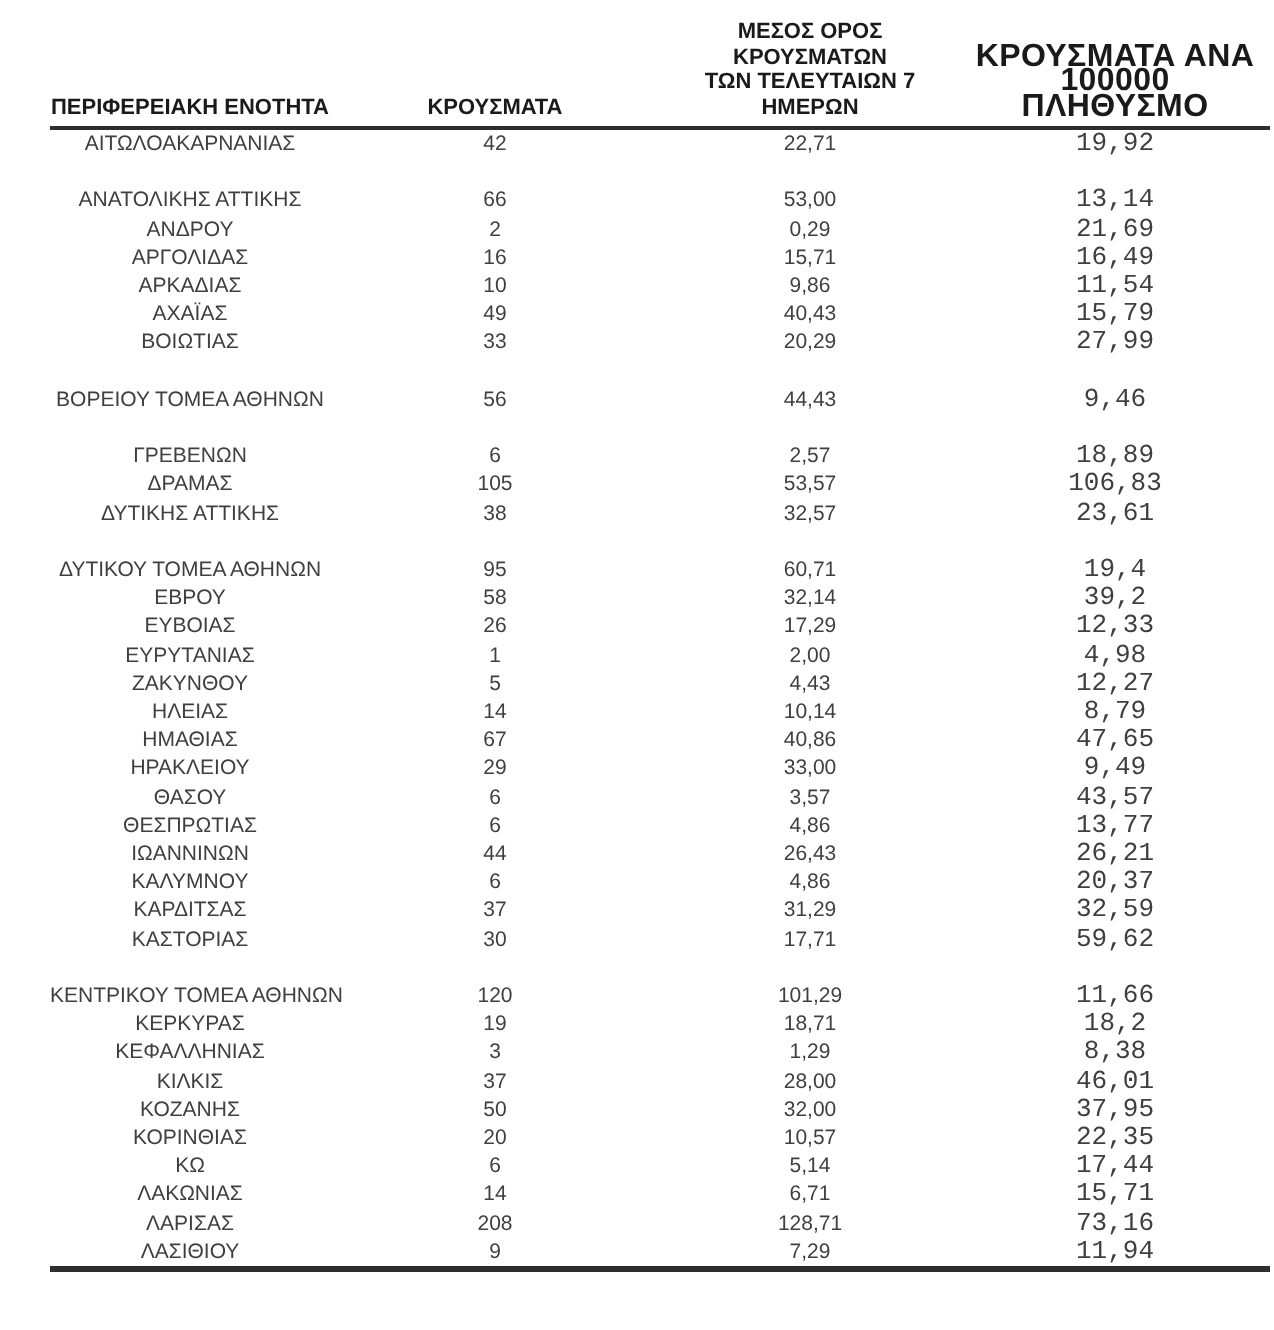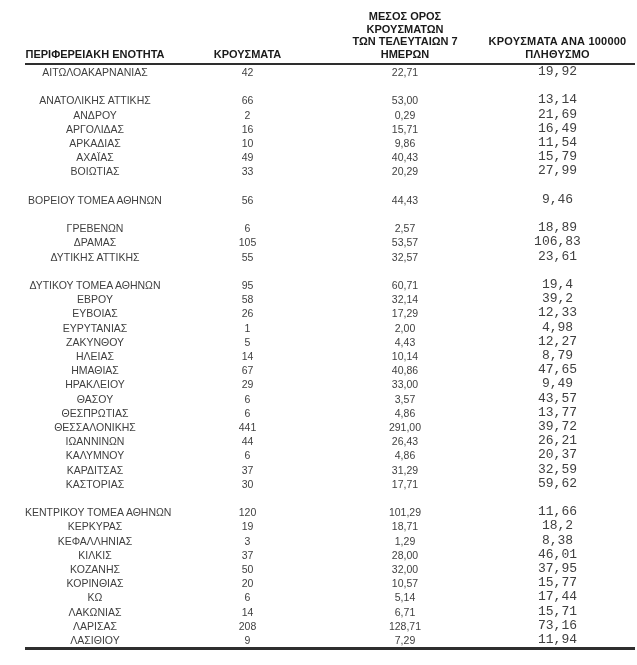--- a/index.html
+++ b/index.html
@@ -38,21 +38,21 @@
     font-weight: bold;
     color: #1a1a1a;
     text-align: center;
     vertical-align: bottom;
     padding: 0 0 3px 0;
     white-space: pre-line;
     border-bottom: 2.5px solid #2e2e2e;
   }
   thead th.hdr-per100k {
     font-weight: 800;
-    font-size: 11px;
+    font-size: 16px;
     letter-spacing: 0.2px;
   }
   tbody td {
     font-size: 10.5px;
     height: 14.2px;
     line-height: 14.2px;
     padding: 0;
     text-align: center;
     white-space: nowrap;
     overflow: visible;
@@ -151,21 +151,21 @@
           <td>18,89</td>
         </tr>
         <tr>
           <td>ΔΡΑΜΑΣ</td>
           <td>105</td>
           <td>53,57</td>
           <td>106,83</td>
         </tr>
         <tr>
           <td>ΔΥΤΙΚΗΣ ΑΤΤΙΚΗΣ</td>
-          <td>55</td>
+          <td>38</td>
           <td>32,57</td>
           <td>23,61</td>
         </tr>
         <tr class="spacer-row">
           <td colspan="4"></td>
         </tr>
         <tr>
           <td>ΔΥΤΙΚΟΥ ΤΟΜΕΑ ΑΘΗΝΩΝ</td>
           <td>95</td>
           <td>60,71</td>
@@ -219,26 +219,20 @@
           <td>3,57</td>
           <td>43,57</td>
         </tr>
         <tr>
           <td>ΘΕΣΠΡΩΤΙΑΣ</td>
           <td>6</td>
           <td>4,86</td>
           <td>13,77</td>
         </tr>
         <tr>
-          <td>ΘΕΣΣΑΛΟΝΙΚΗΣ</td>
-          <td>441</td>
-          <td>291,00</td>
-          <td>39,72</td>
-        </tr>
-        <tr>
           <td>ΙΩΑΝΝΙΝΩΝ</td>
           <td>44</td>
           <td>26,43</td>
           <td>26,21</td>
         </tr>
         <tr>
           <td>ΚΑΛΥΜΝΟΥ</td>
           <td>6</td>
           <td>4,86</td>
           <td>20,37</td>
@@ -285,21 +279,21 @@
         <tr>
           <td>ΚΟΖΑΝΗΣ</td>
           <td>50</td>
           <td>32,00</td>
           <td>37,95</td>
         </tr>
         <tr>
           <td>ΚΟΡΙΝΘΙΑΣ</td>
           <td>20</td>
           <td>10,57</td>
-          <td>15,77</td>
+          <td>22,35</td>
         </tr>
         <tr>
           <td>ΚΩ</td>
           <td>6</td>
           <td>5,14</td>
           <td>17,44</td>
         </tr>
         <tr>
           <td>ΛΑΚΩΝΙΑΣ</td>
           <td>14</td>

